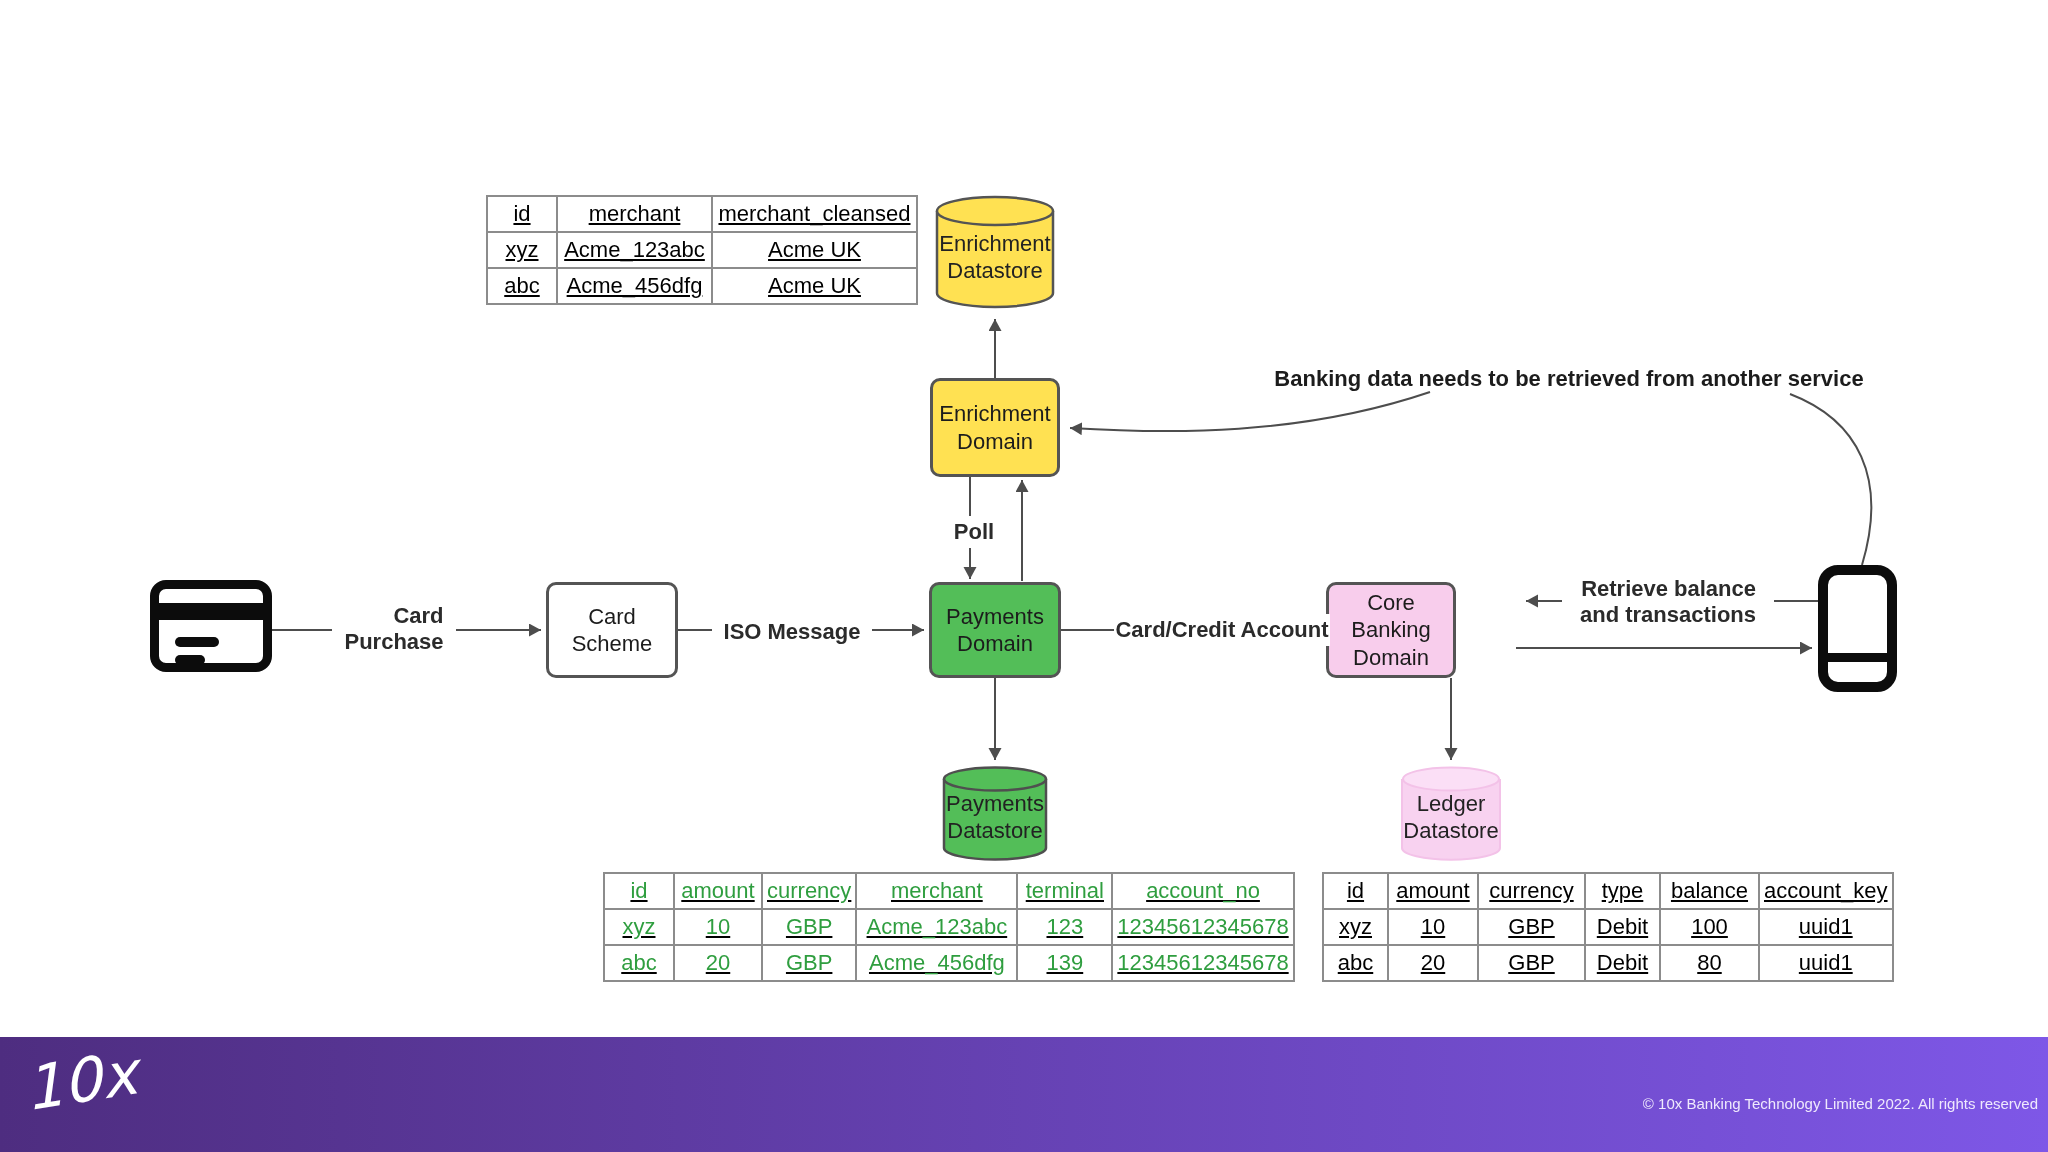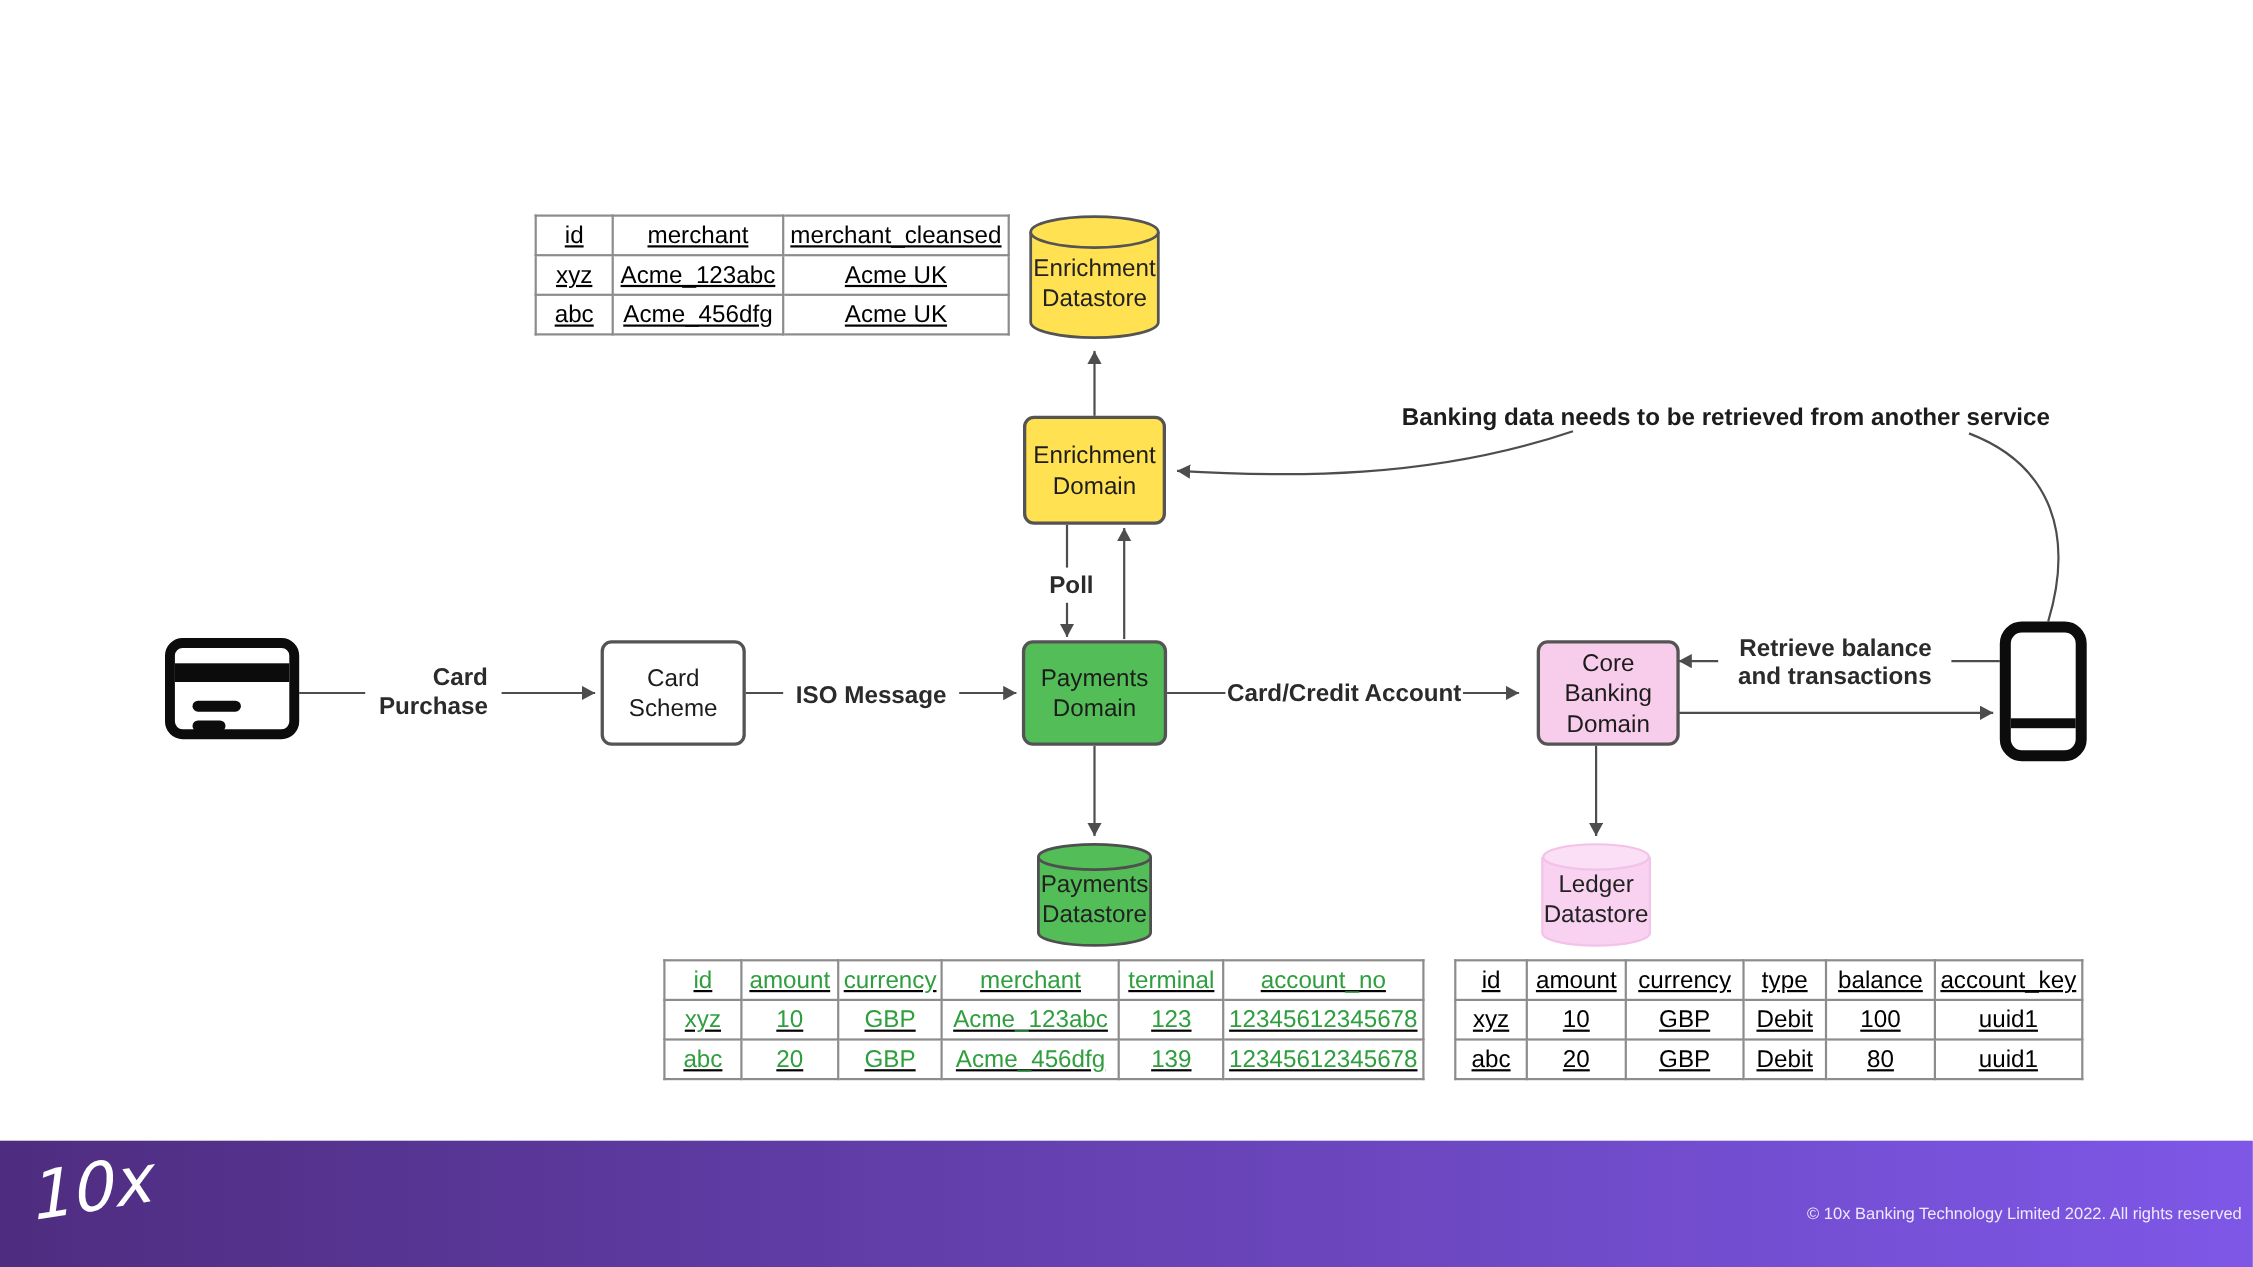--- a/index.html
+++ b/index.html
@@ -140,21 +140,21 @@
 
   <div class="abs node green" style="left:929px;top:582px;width:126px;height:90px;">
     <span>Payments
 Domain</span>
   </div>
 
   <div class="abs elabel" style="left:1114px;top:614px;width:216px;height:32px;">
       <span>Card/Credit Account</span>
     </div>
 
-  <div class="abs node pink" style="left:1397px;top:582px;width:124px;height:90px;">
+  <div class="abs node pink" style="left:1326px;top:582px;width:124px;height:90px;">
     <span>Core
 Banking
 Domain</span>
   </div>
 
   <div class="abs elabel" style="left:1562px;top:574px;width:212px;height:56px;">
       <span>Retrieve balance
 and transactions</span>
     </div>
 

